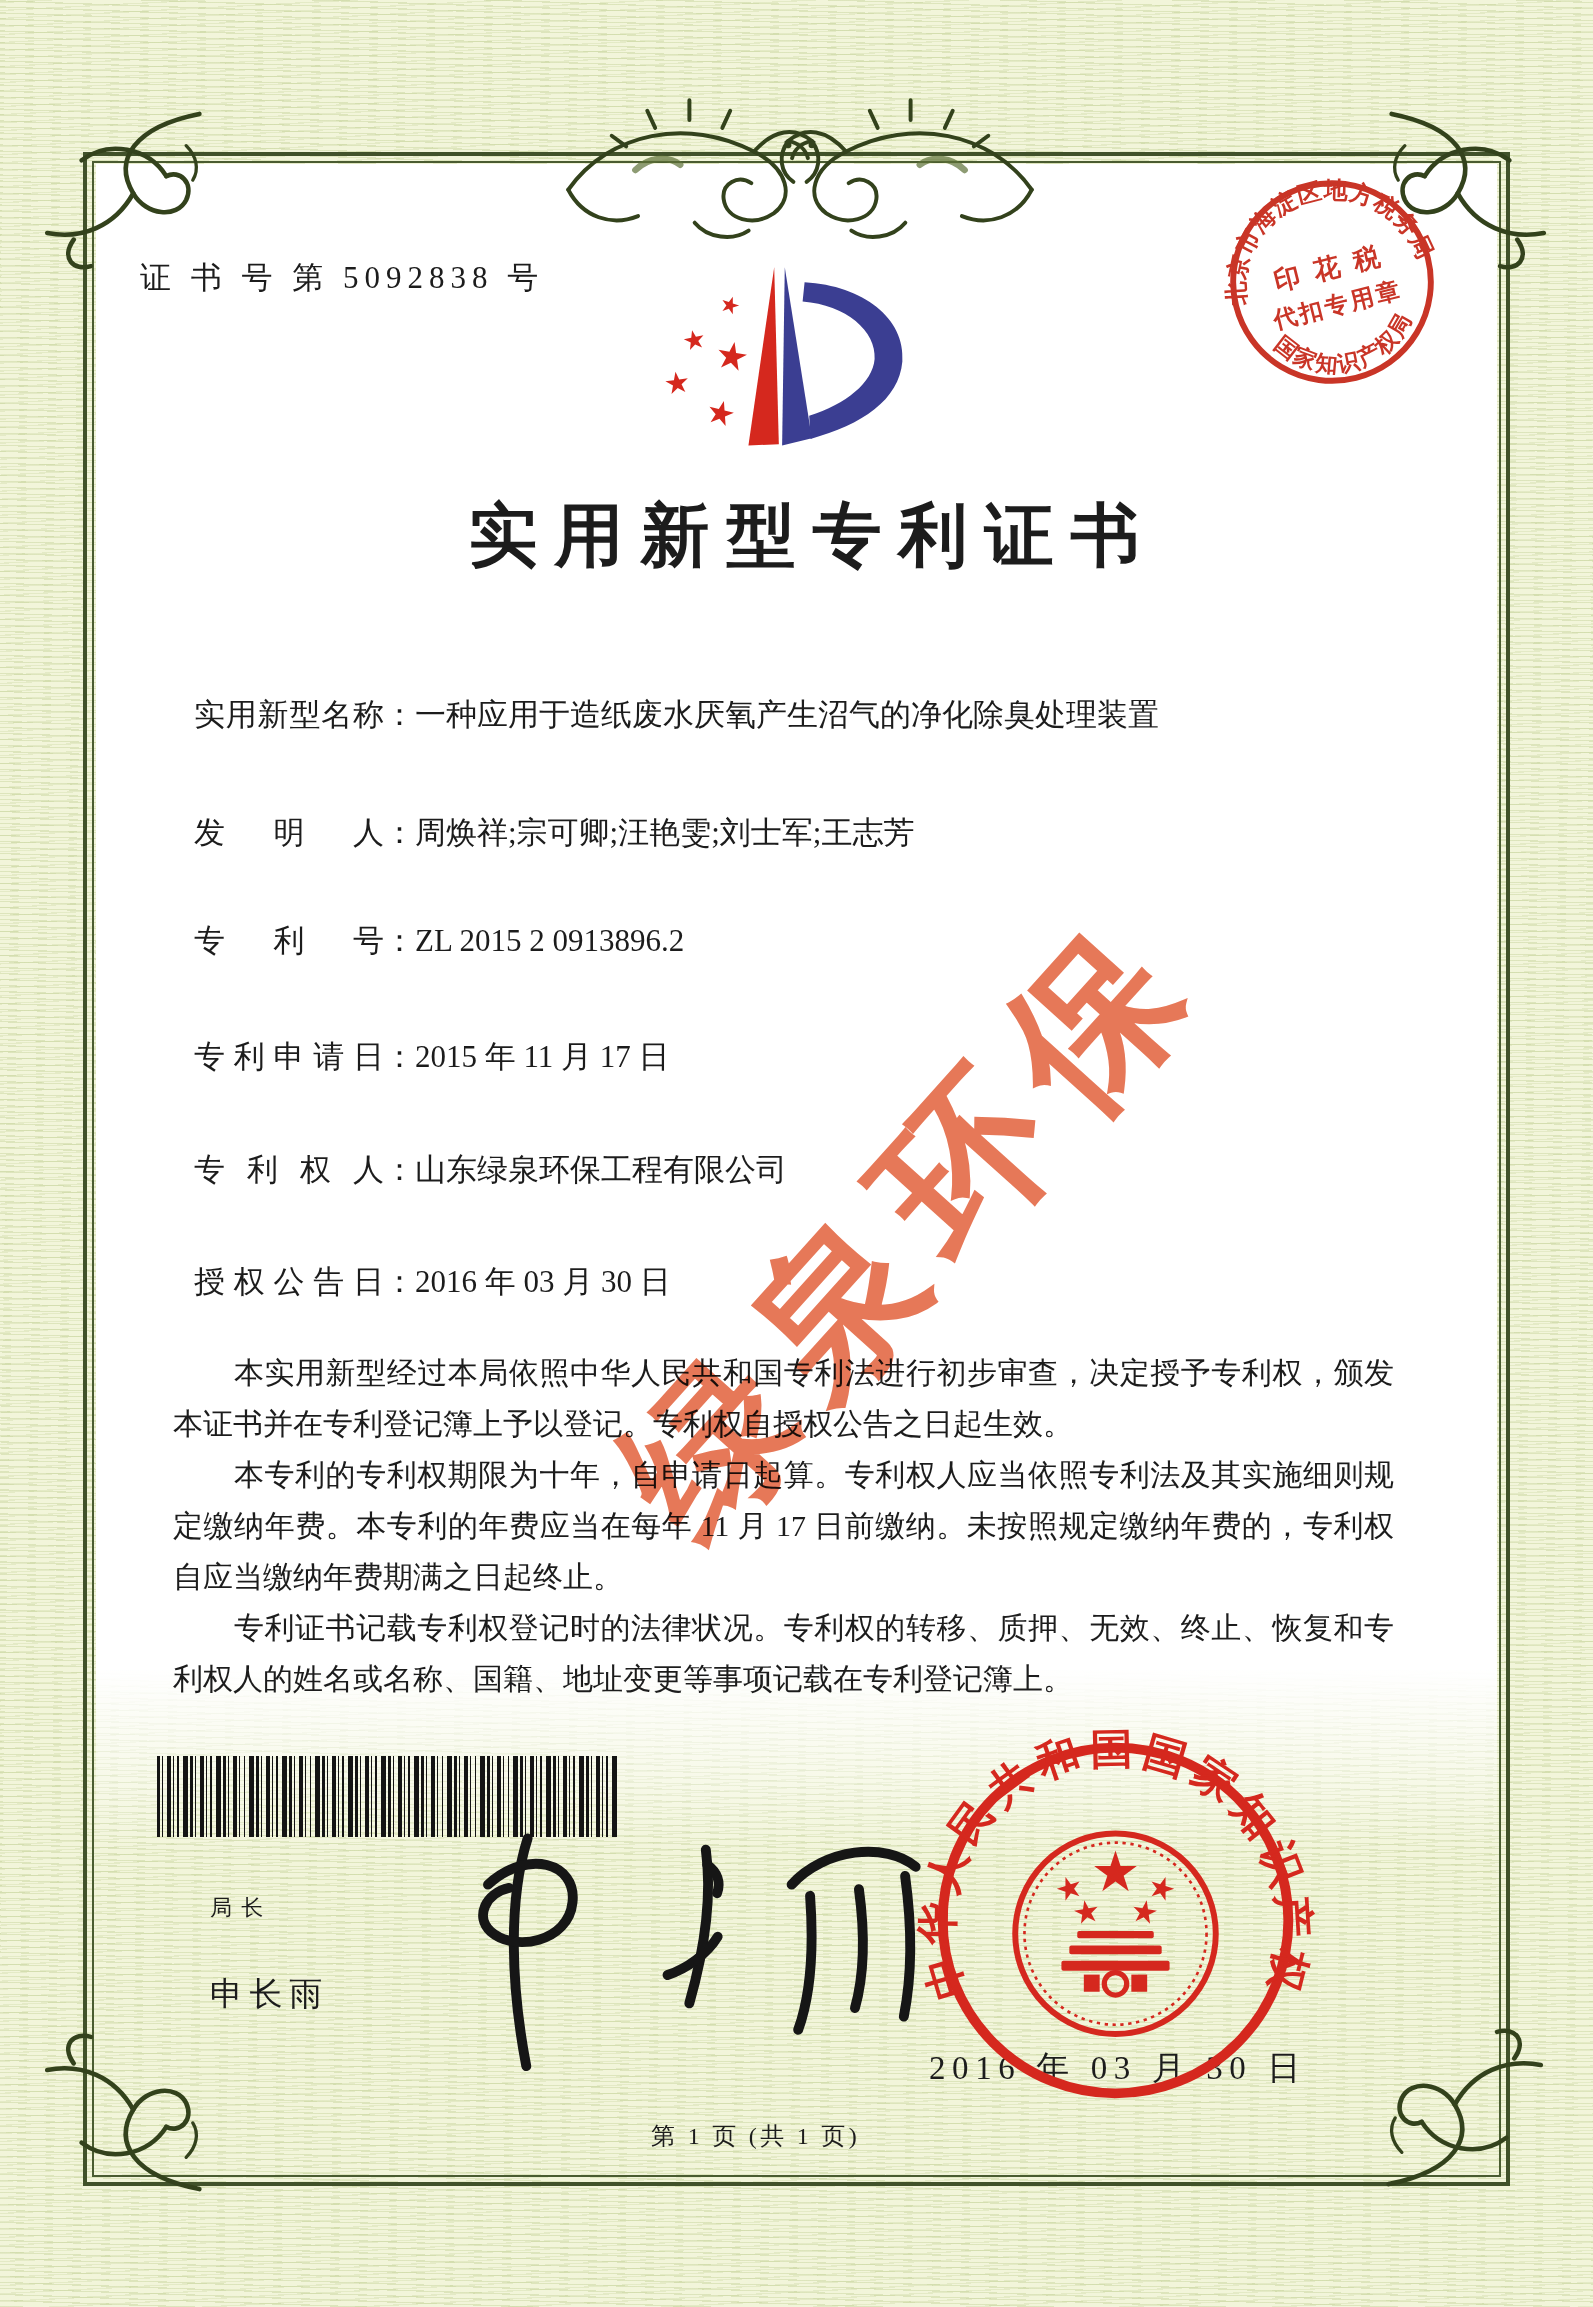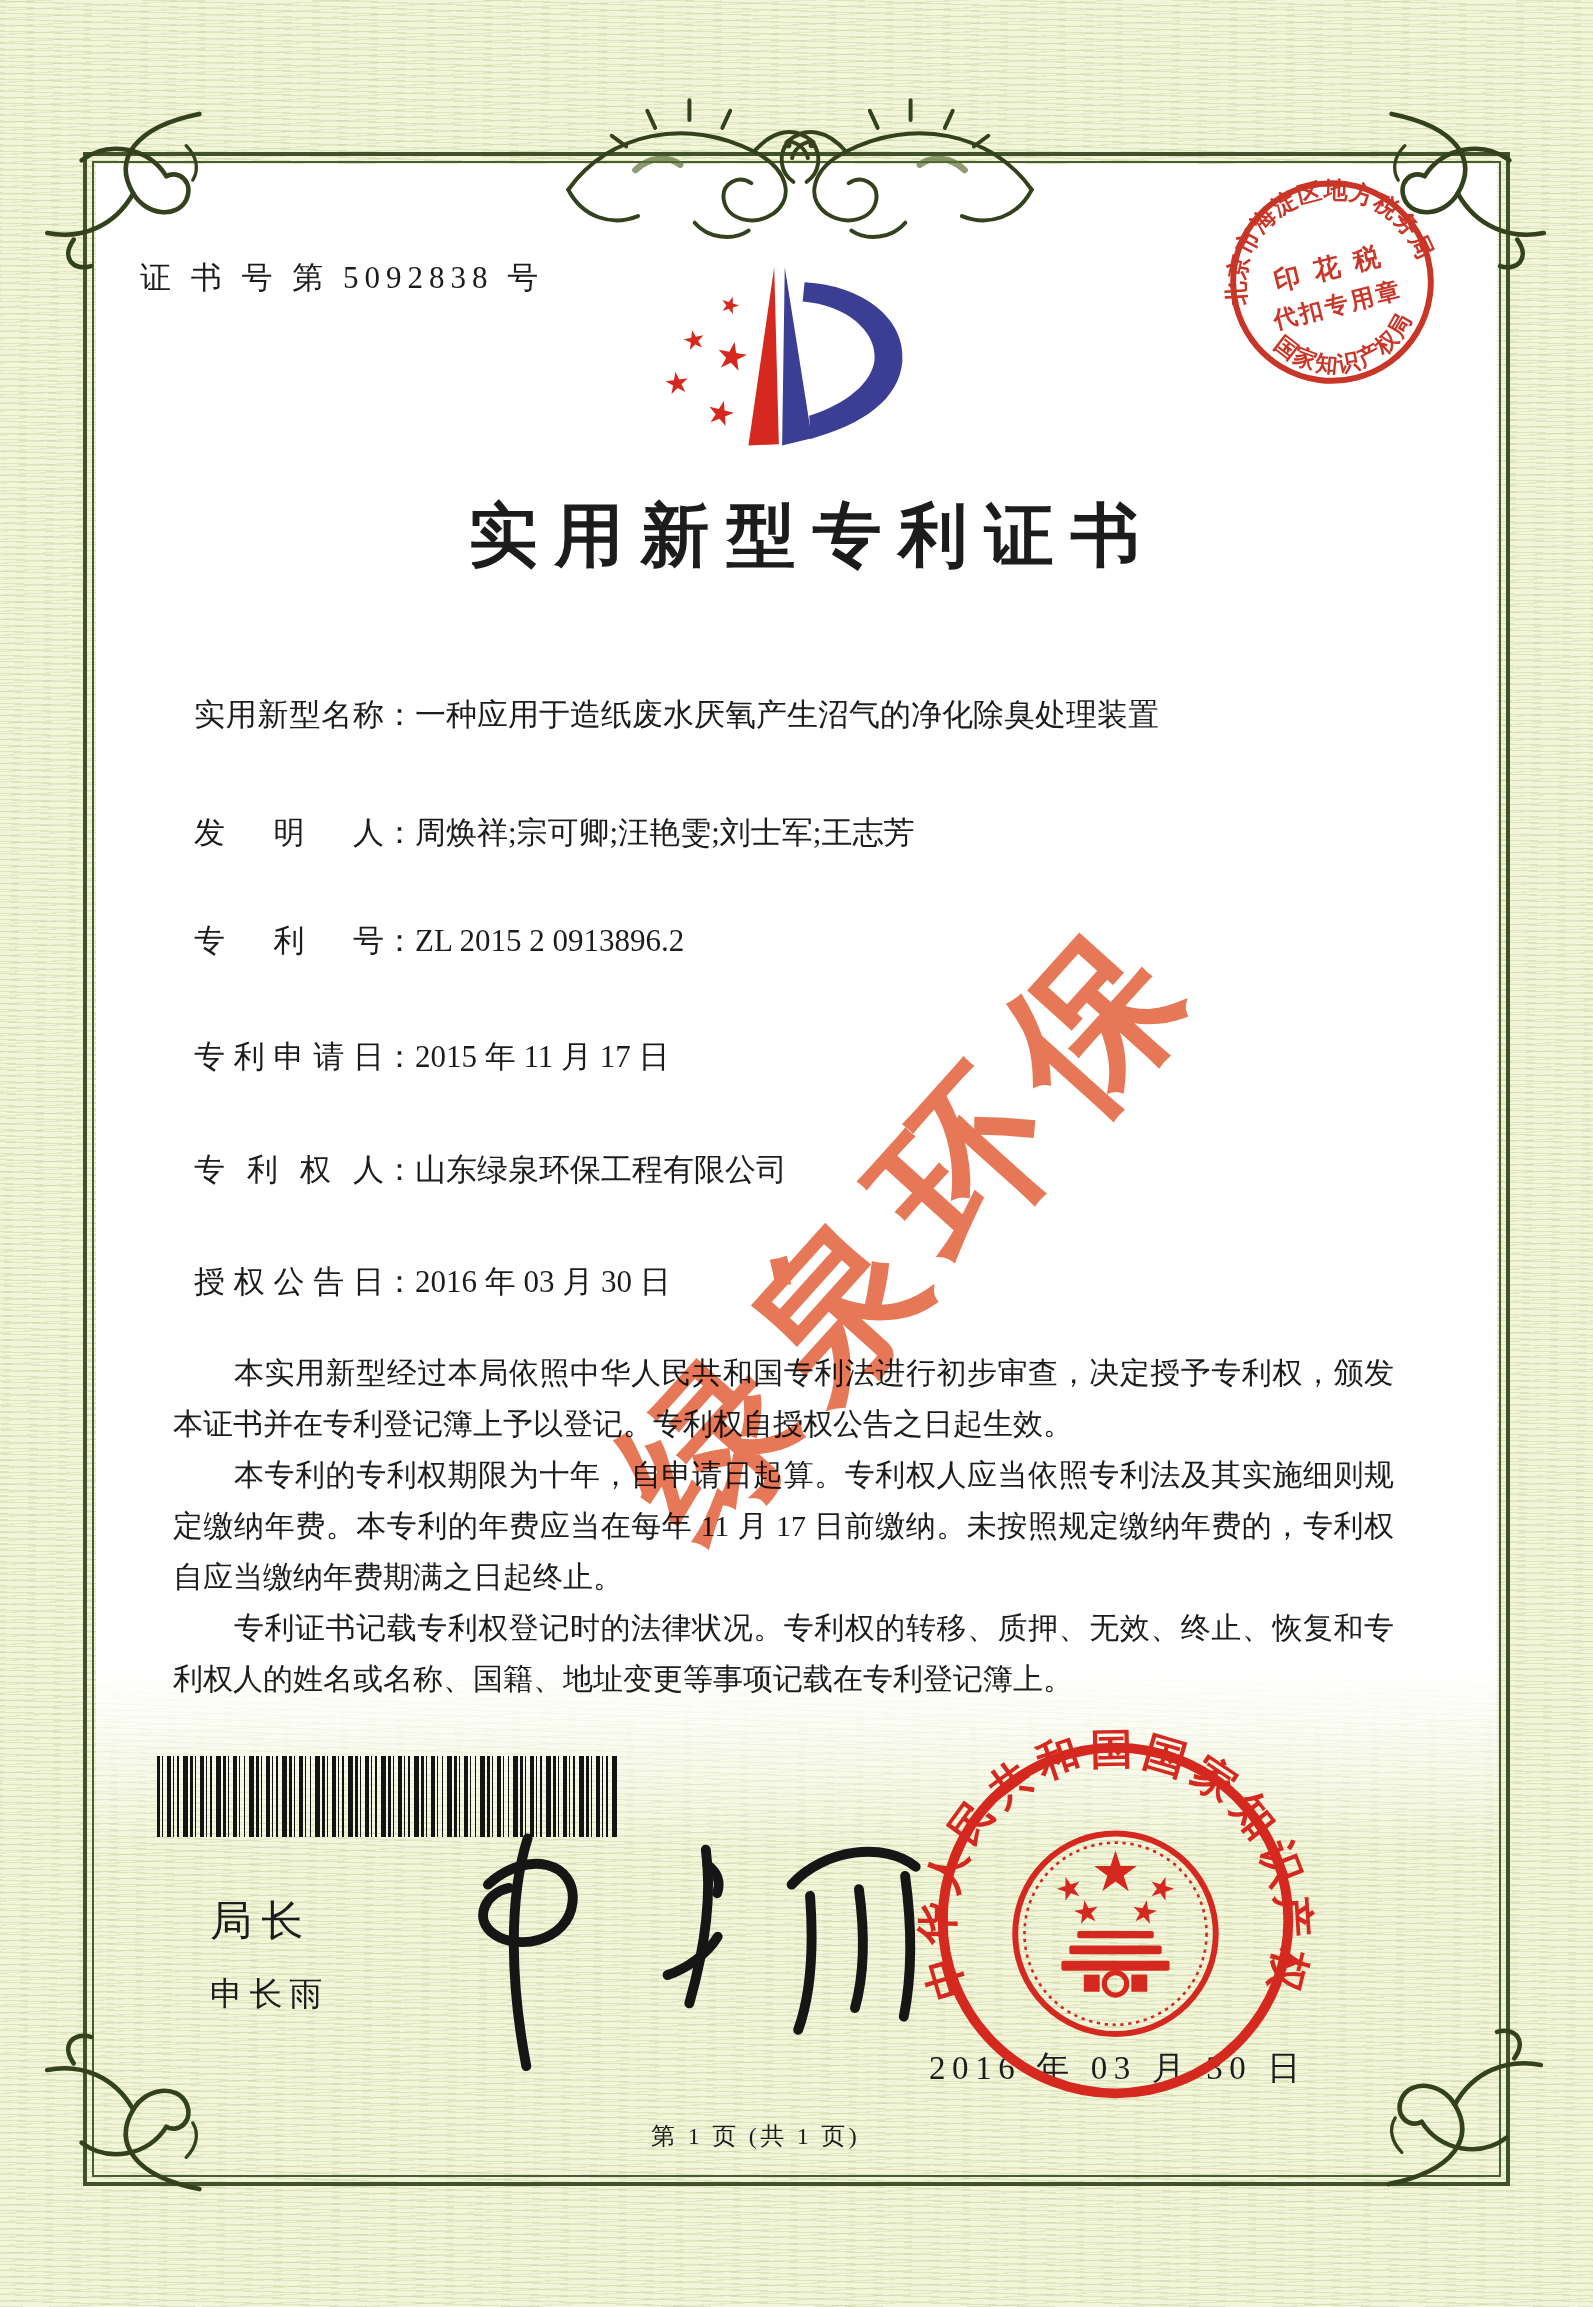--- a/index.html
+++ b/index.html
@@ -26,21 +26,21 @@
          text-align:justify;}
   .paras p{margin:0;text-indent:61px;}
   .barcode{position:absolute;left:157px;top:1756px;width:462px;height:81px;z-index:6;
            background:repeating-linear-gradient(90deg,
              #141414 0 2.6px, rgba(0,0,0,0) 2.6px 4.6px,
              #141414 4.6px 6px, rgba(0,0,0,0) 6px 10px,
              #141414 10px 14px, rgba(0,0,0,0) 14px 16px,
              #141414 16px 17px, rgba(0,0,0,0) 17px 20.5px,
              #141414 20.5px 22px, rgba(0,0,0,0) 22px 26.4px,
              #141414 26.4px 31px, rgba(0,0,0,0) 31px 33px);}
-  .signer-title{position:absolute;left:210px;top:1893px;font-size:42px;letter-spacing:9.2px;}
+  .signer-title{position:absolute;left:210px;top:1893px;font-size:22px;letter-spacing:9.2px;}
   .signer-name{position:absolute;left:210px;top:1972px;font-size:33px;letter-spacing:6.6px;}
   .signature{position:absolute;left:422px;top:1802px;z-index:6;}
   .seal-date{position:absolute;left:929px;top:2046px;font-size:33px;letter-spacing:6.6px;z-index:9;}
   .footer{position:absolute;left:0;top:2120px;width:1479px;text-align:center;font-size:24px;
           letter-spacing:3.3px;margin-left:16px;}
   .watermark{position:absolute;left:416px;top:1116px;width:990px;text-align:center;z-index:7;
              font-size:166px;letter-spacing:24px;font-weight:bold;color:#e2603a;opacity:.85;
              transform:rotate(-48deg);mix-blend-mode:multiply;white-space:nowrap;
              font-family:"Liberation Serif","DejaVu Serif",serif;}
   .tax-stamp{position:absolute;left:1220px;top:170px;z-index:8;transform:rotate(-14deg);}

